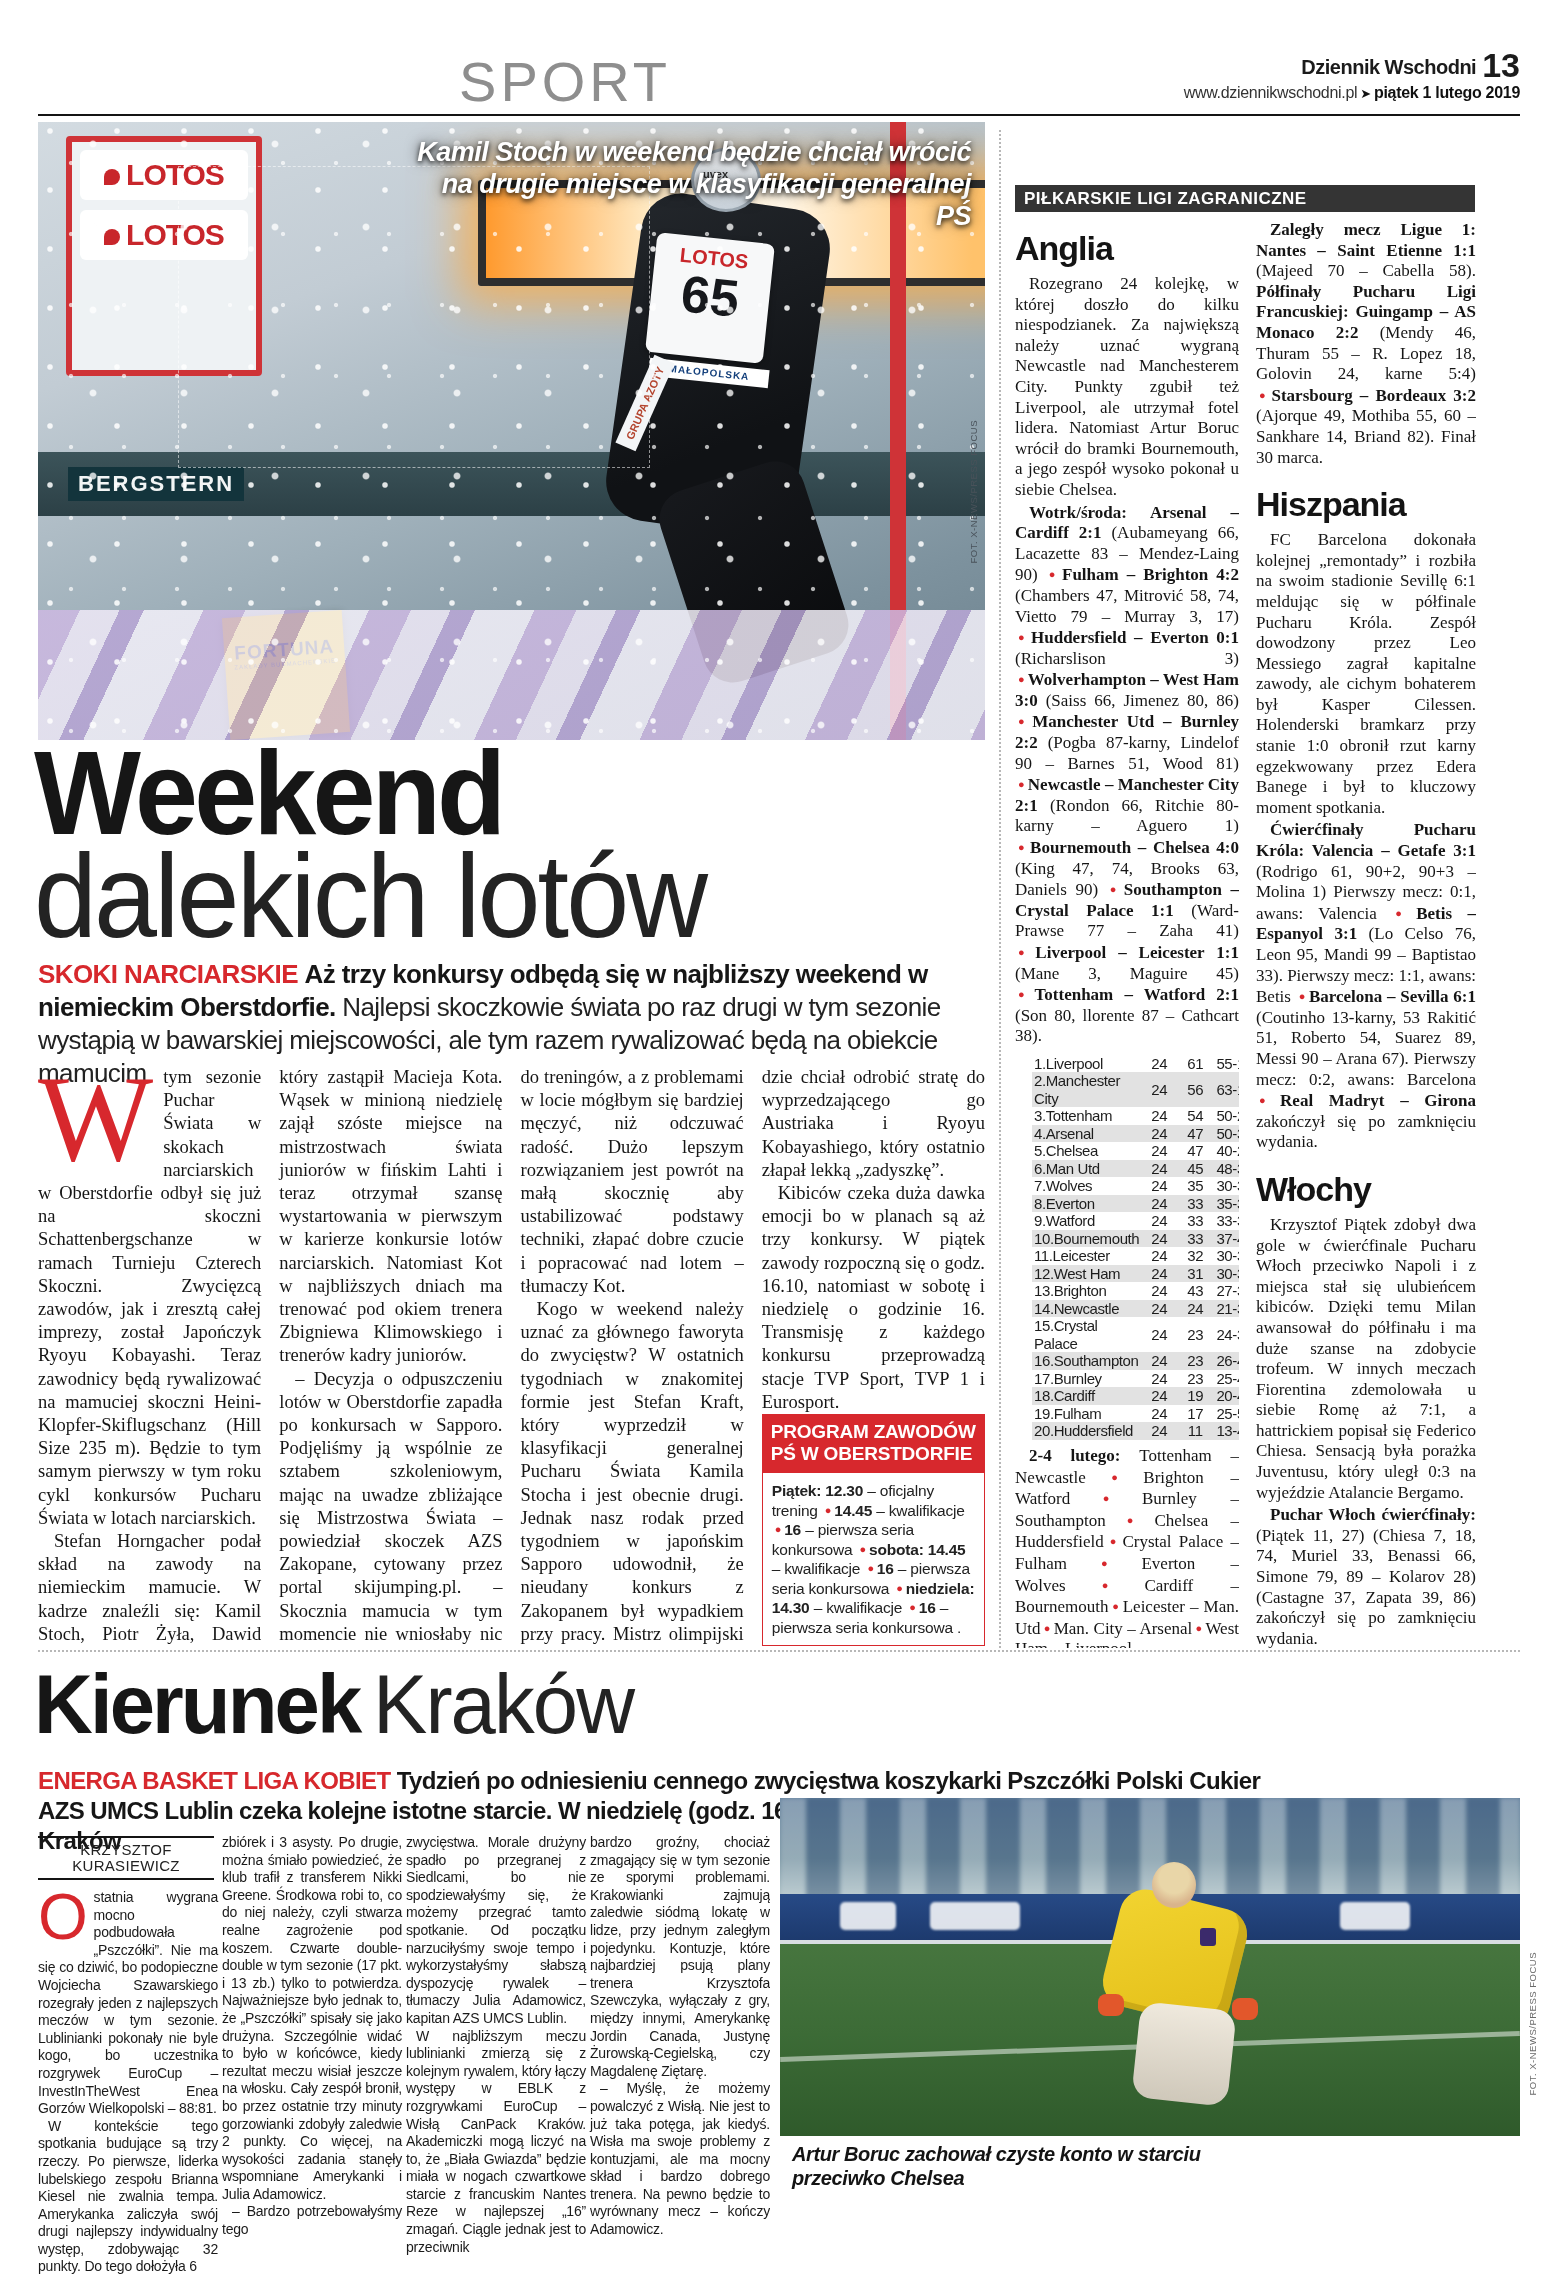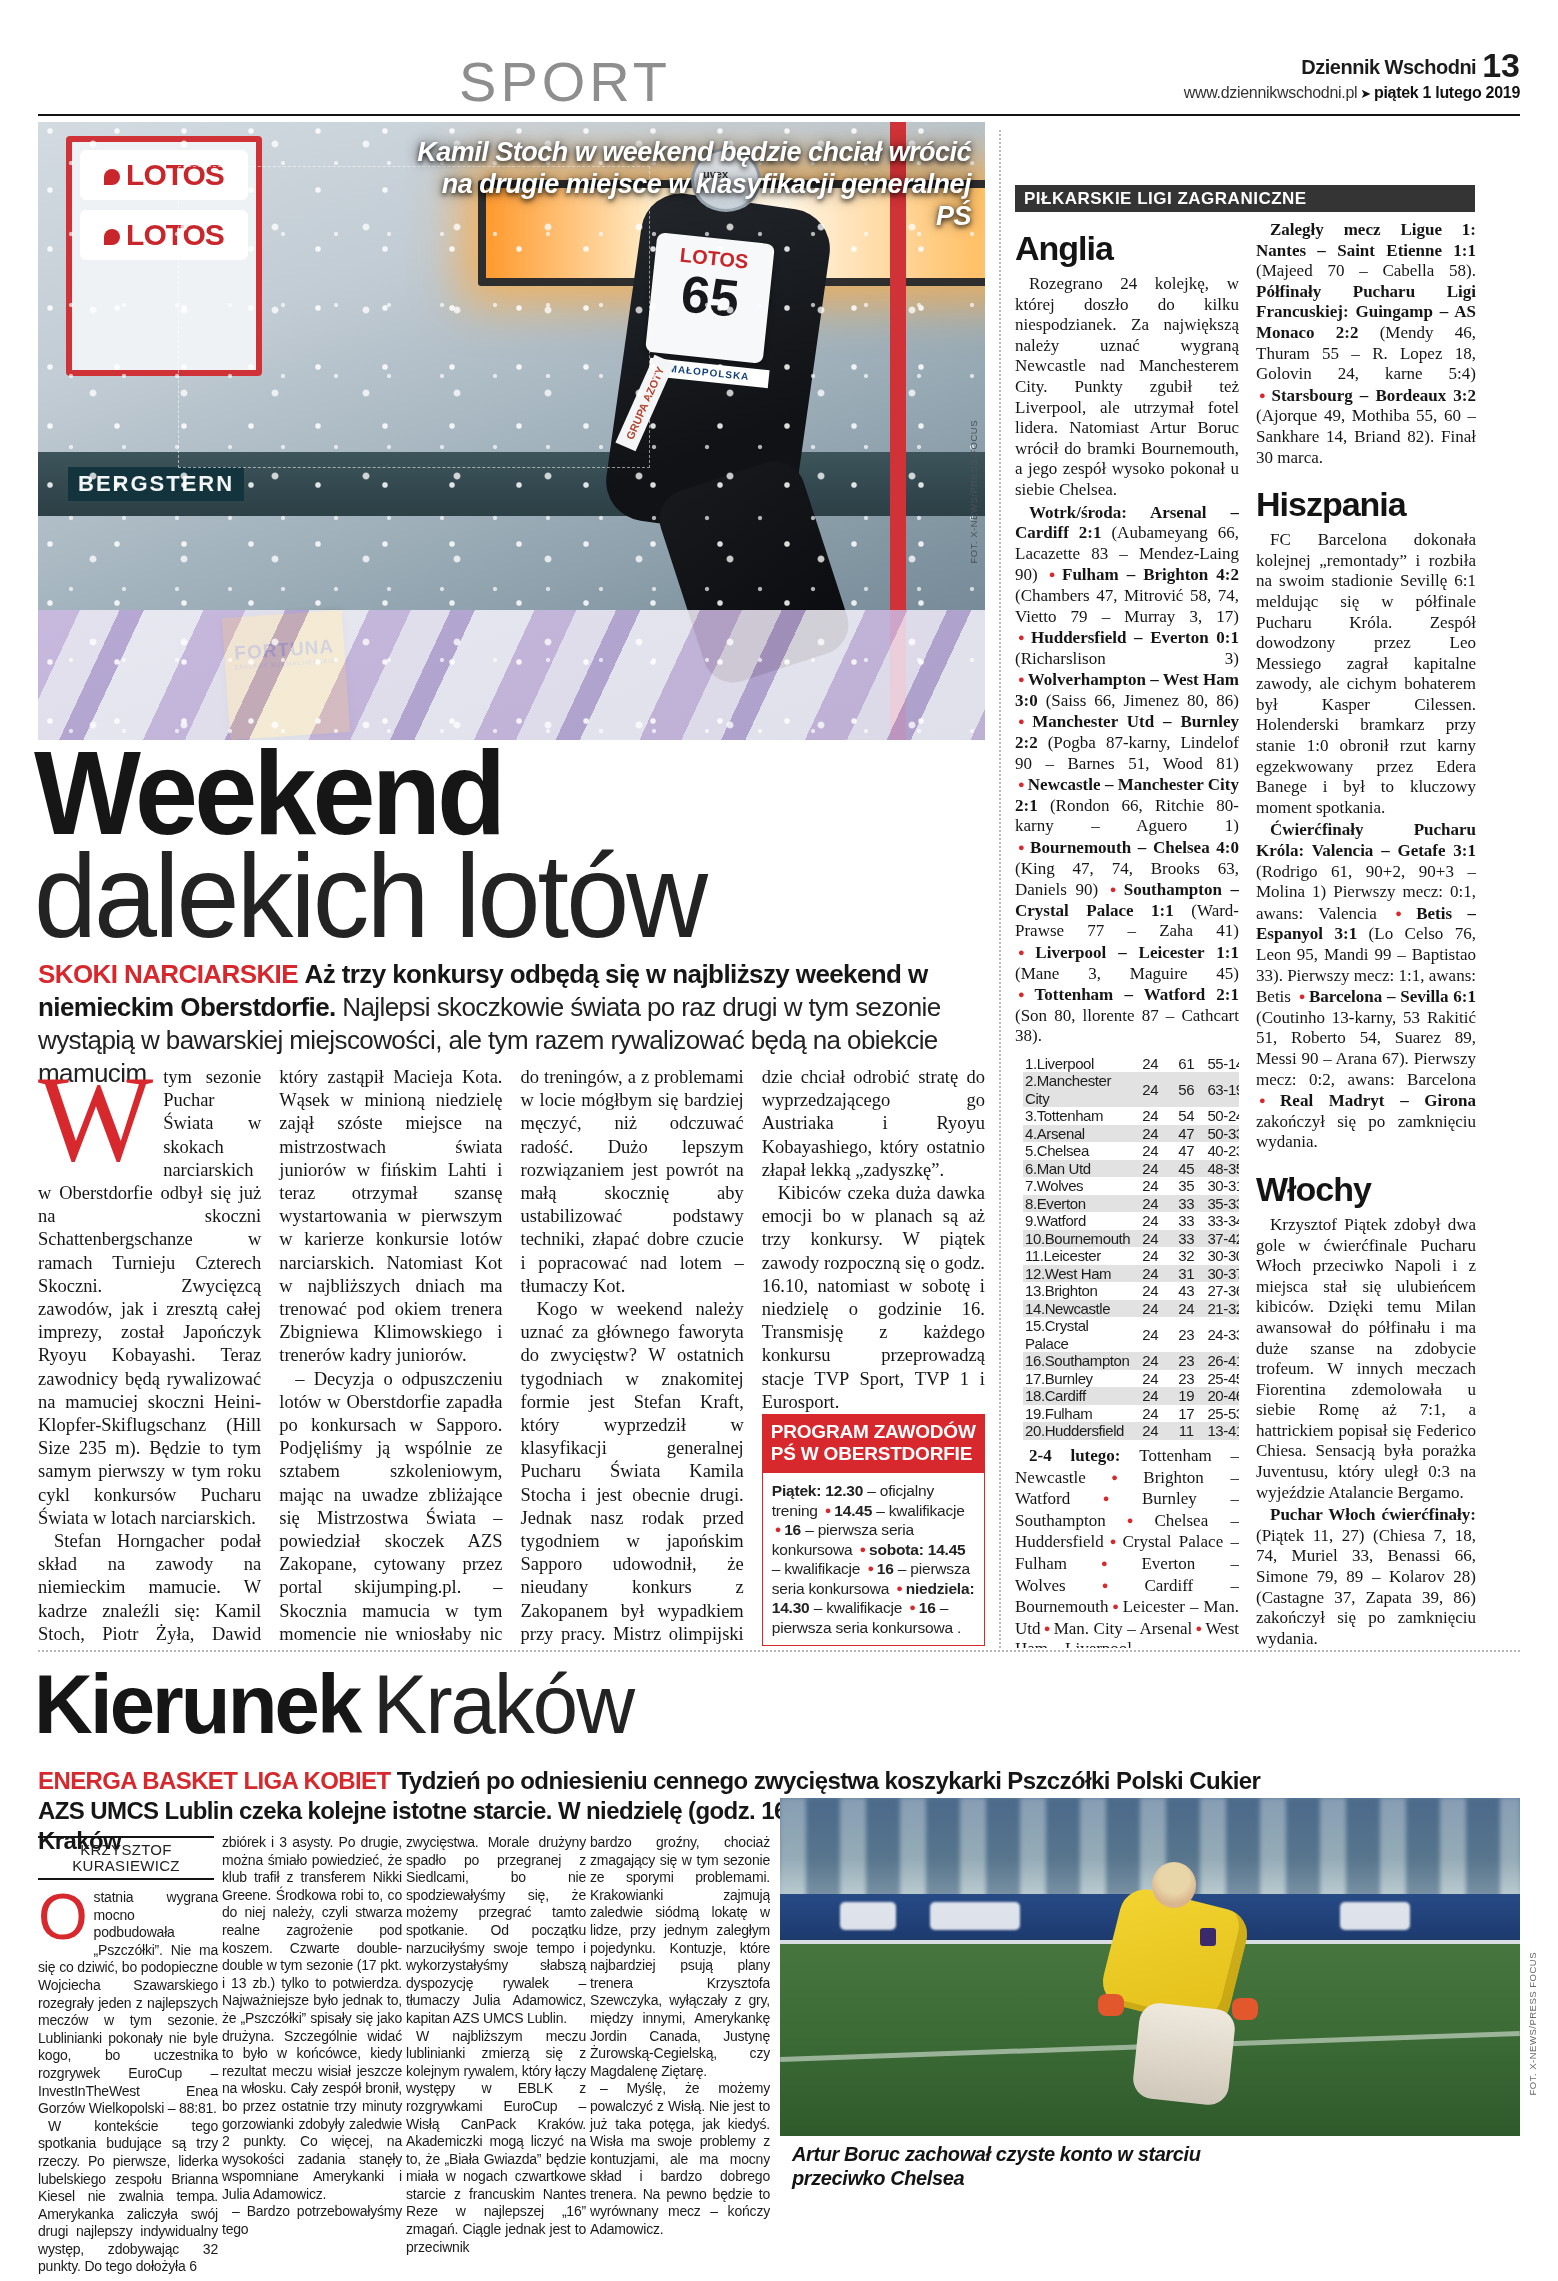--- a/index.html
+++ b/index.html
@@ -101,21 +101,21 @@
   .fb-bar{position:absolute;left:1015px;top:185px;width:460px;height:27px;background:#343434;
     color:#fff;font:700 17px/27px "Liberation Sans",sans-serif;padding-left:9px;letter-spacing:.5px;box-sizing:border-box;}
   .fb-col{position:absolute;top:220px;height:1428px;overflow:hidden;}
   .fb-colA{left:1015px;width:224px;}
   .fb-colB{left:1256px;width:220px;}
   .fb-col h2{margin:10px 0 8px;font:700 34px/36px "Liberation Sans",sans-serif;letter-spacing:-1px;color:#141414;}
   .fb-col h2.mt{margin-top:18px;}
   .fb-col p{margin:0 0 2px;font:400 17px/20.6px "Liberation Serif",serif;text-align:justify;text-indent:14px;color:#151515;}
   .fb-col p b{font-weight:700;}
   .bullet{color:var(--red);font-size:11px;vertical-align:2px;padding:0 3px;}
-  .league{width:100%;border-collapse:collapse;margin:8px 8px 6px;
+  .league{width:100%;border-collapse:collapse;margin:8px 17px 6px;
     font:400 15px/17.5px "Liberation Sans",sans-serif;letter-spacing:-0.4px;color:#1d1d1d;}
   .league td{padding:0 2px;height:17.5px;}
   .league tr:nth-child(even){background:#e2e2e2;}
   .league td.c{text-align:center;width:40px;}
   .league td.r{text-align:center;width:48px;}
 
   
   .bk-hl{position:absolute;left:34px;top:1658px;letter-spacing:-3px;transform:scaleX(.97);transform-origin:left top;}
   .bk-hl .hl1{font:800 84px/92px "Liberation Sans",sans-serif;color:#161616;}
   .bk-hl .hl2{font:300 84px/92px "Liberation Sans",sans-serif;color:#232323;margin-left:14px;letter-spacing:-2px;}

